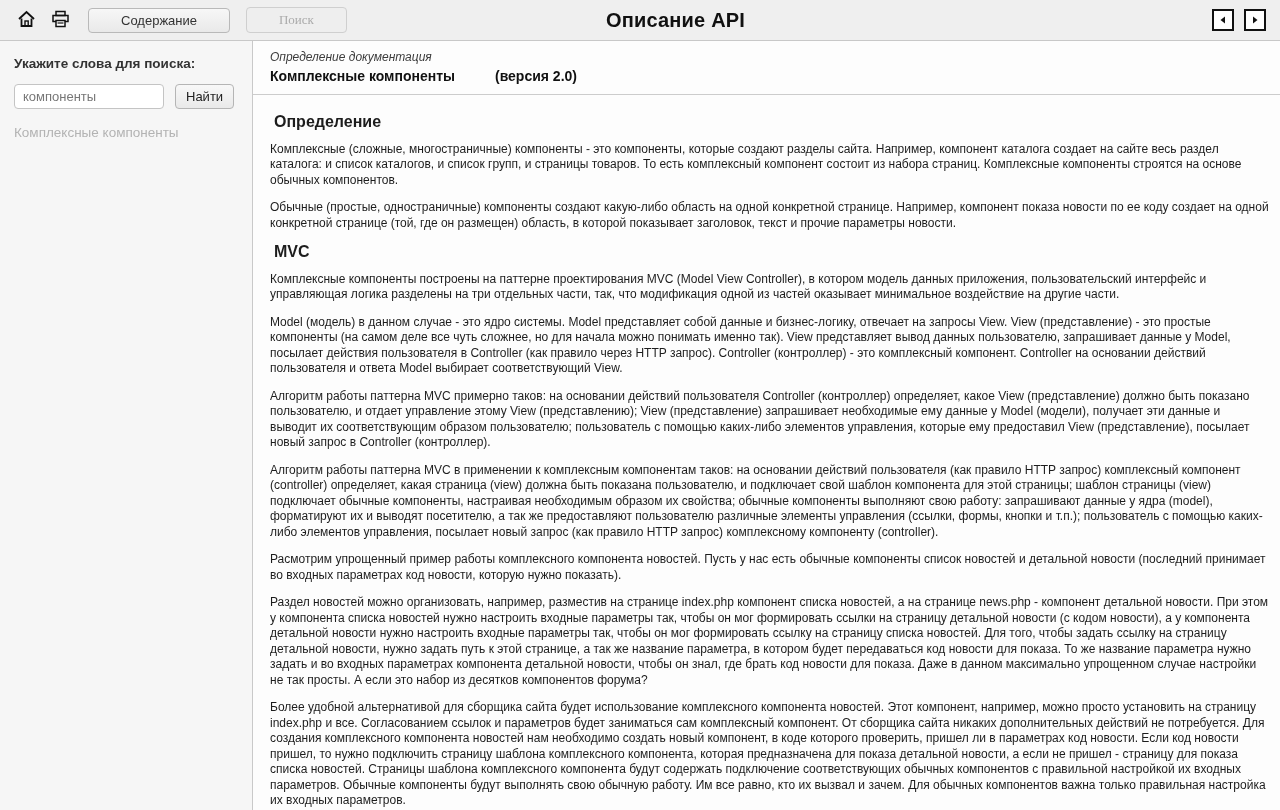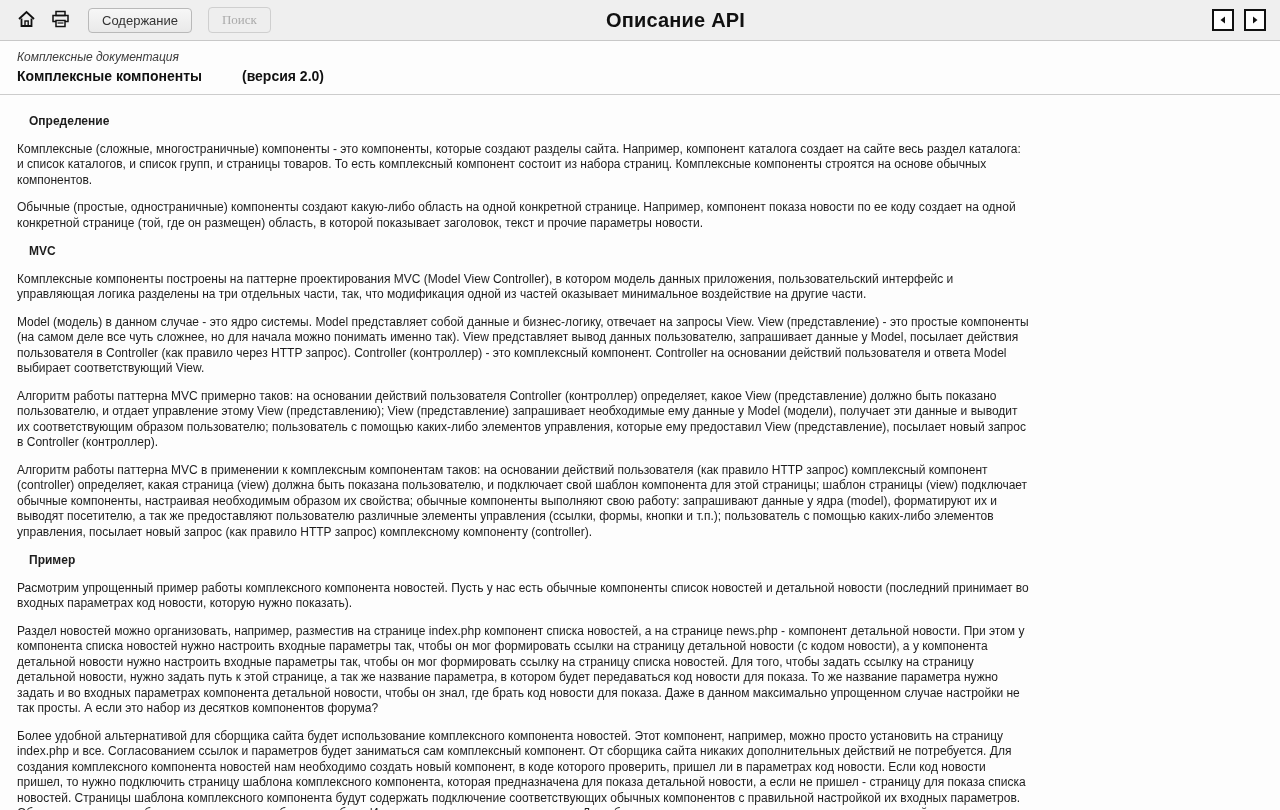--- a/index.html
+++ b/index.html
@@ -14,21 +14,21 @@
   }
   .tb-left { display:flex; align-items:center; gap:10px; z-index:2; }
   .icon-btn {
     width:24px; height:24px; display:flex; align-items:center; justify-content:center;
     background:transparent; border:none; cursor:pointer;
   }
   .tb-btn {
     font-family:inherit; font-size:13px; color:#333;
     background:linear-gradient(#f7f7f7,#e9e9e9);
     border:1px solid #b9b9b9; border-radius:4px;
-    padding:4px 13px; margin-left:6px; cursor:pointer; min-width:92px;
+    padding:4px 32px; margin-left:6px; cursor:pointer; min-width:92px;
   }
   .tb-btn:first-of-type { margin-left:44px; }
   .tb-btn[disabled] { color:#ababab; border-color:#cfcfcf; background:#eee; cursor:default; min-width:58px;font-family:Liberation Serif, serif; }
   .tb-title {
     position:absolute; left:0; right:0; top:0; bottom:0;
     display:flex; align-items:center; justify-content:center;
     font-size:20px; font-weight:bold; letter-spacing:.2px; color:#111;
     pointer-events:none; z-index:1; padding-left:71px;
   }
   .tb-right { margin-left:auto; display:flex; gap:10px; z-index:2; }
@@ -57,21 +57,21 @@
   }
   .result-link { font-size:13.5px; color:#b3b3b3; text-decoration:none; display:inline-block; cursor:pointer; }
 
   
   .content { flex:1; background:#fdfdfd; overflow:hidden; }
   .content-header { padding:9px 16px 10px 17px; border-bottom:1px solid #ccc; }
   .breadcrumb { font-size:12px; font-style:italic; color:#3c3c3c; margin-bottom:4px; }
   .doc-title-line { font-size:14px; font-weight:bold; color:#111; }
   .doc-version { margin-left:40px; }
   .content-body { padding:6px 10px 0 17px; font-size:12px; line-height:15.5px; color:#1d1d1d; }
-  .section-heading { font-weight:bold; font-size:12px; margin:13px 0 0 12px; }
+  .section-heading { font-weight:bold; font-size:16px; margin:13px 0 0 4px; }
   .content-body p { margin:12px 0 0 0; max-width:1012px; }
 </style>
 </head>
 <body>
 
 <div class="app">
 
   <header class="topbar">
     <div class="tb-left">
       <button class="icon-btn" title="">
@@ -106,39 +106,46 @@
       <button class="nav-btn">
         <span><svg width="10" height="10" viewBox="0 0 10 10">
               <polygon points="3,1.5 7.5,5 3,8.5" fill="#111"></polygon>
             </svg></span>
       </button>
     </div>
   </header>
 
   <div class="main">
 
+    <aside class="sidebar">
+      <div class="search-label">Укажите слова для поиска:</div>
+      <div class="search-row">
+        <input class="search-input" type="text" value="компоненты" style="">
+        <button class="find-btn">Найти</button>
+      </div>
+      <a class="result-link">Комплексные компоненты</a>
+    </aside>
 
     <section class="content">
       <div class="content-header">
-        <div class="breadcrumb">Комплексные документация</div>
+        <div class="breadcrumb">Определение документация</div>
         <div class="doc-title-line">
           <span>Комплексные компоненты</span><span class="doc-version">(версия 2.0)</span>
         </div>
       </div>
       <div class="content-body">
         <div id="content-sections">
             <div class="section-heading">Определение</div>
             <p>Комплексные (сложные, многостраничные) компоненты - это компоненты, которые создают разделы сайта. Например, компонент каталога создает на сайте весь раздел каталога: и список каталогов, и список групп, и страницы товаров. То есть комплексный компонент состоит из набора страниц. Комплексные компоненты строятся на основе обычных компонентов.</p>
             <p>Обычные (простые, одностраничные) компоненты создают какую-либо область на одной конкретной странице. Например, компонент показа новости по ее коду создает на одной конкретной странице (той, где он размещен) область, в которой показывает заголовок, текст и прочие параметры новости.</p>
             <div class="section-heading">MVC</div>
             <p>Комплексные компоненты построены на паттерне проектирования MVC (Model View Controller), в котором модель данных приложения, пользовательский интерфейс и управляющая логика разделены на три отдельных части, так, что модификация одной из частей оказывает минимальное воздействие на другие части.</p>
             <p>Model (модель) в данном случае - это ядро системы. Model представляет собой данные и бизнес-логику, отвечает на запросы View. View (представление) - это простые компоненты (на самом деле все чуть сложнее, но для начала можно понимать именно так). View представляет вывод данных пользователю, запрашивает данные у Model, посылает действия пользователя в Controller (как правило через HTTP запрос). Controller (контроллер) - это комплексный компонент. Controller на основании действий пользователя и ответа Model выбирает соответствующий View.</p>
             <p>Алгоритм работы паттерна MVC примерно таков: на основании действий пользователя Controller (контроллер) определяет, какое View (представление) должно быть показано пользователю, и отдает управление этому View (представлению); View (представление) запрашивает необходимые ему данные у Model (модели), получает эти данные и выводит их соответствующим образом пользователю; пользователь с помощью каких-либо элементов управления, которые ему предоставил View (представление), посылает новый запрос в Controller (контроллер).</p>
             <p>Алгоритм работы паттерна MVC в применении к комплексным компонентам таков: на основании действий пользователя (как правило HTTP запрос) комплексный компонент (controller) определяет, какая страница (view) должна быть показана пользователю, и подключает свой шаблон компонента для этой страницы; шаблон страницы (view) подключает обычные компоненты, настраивая необходимым образом их свойства; обычные компоненты выполняют свою работу: запрашивают данные у ядра (model), форматируют их и выводят посетителю, а так же предоставляют пользователю различные элементы управления (ссылки, формы, кнопки и т.п.); пользователь с помощью каких-либо элементов управления, посылает новый запрос (как правило HTTP запрос) комплексному компоненту (controller).</p>
-            <div class="section-heading">Пример</div>
             <p>Расмотрим упрощенный пример работы комплексного компонента новостей. Пусть у нас есть обычные компоненты список новостей и детальной новости (последний принимает во входных параметрах код новости, которую нужно показать).</p>
             <p>Раздел новостей можно организовать, например, разместив на странице index.php компонент списка новостей, а на странице news.php - компонент детальной новости. При этом у компонента списка новостей нужно настроить входные параметры так, чтобы он мог формировать ссылки на страницу детальной новости (с кодом новости), а у компонента детальной новости нужно настроить входные параметры так, чтобы он мог формировать ссылку на страницу списка новостей. Для того, чтобы задать ссылку на страницу детальной новости, нужно задать путь к этой странице, а так же название параметра, в котором будет передаваться код новости для показа. То же название параметра нужно задать и во входных параметрах компонента детальной новости, чтобы он знал, где брать код новости для показа. Даже в данном максимально упрощенном случае настройки не так просты. А если это набор из десятков компонентов форума?</p>
             <p>Более удобной альтернативой для сборщика сайта будет использование комплексного компонента новостей. Этот компонент, например, можно просто установить на страницу index.php и все. Согласованием ссылок и параметров будет заниматься сам комплексный компонент. От сборщика сайта никаких дополнительных действий не потребуется. Для создания комплексного компонента новостей нам необходимо создать новый компонент, в коде которого проверить, пришел ли в параметрах код новости. Если код новости пришел, то нужно подключить страницу шаблона комплексного компонента, которая предназначена для показа детальной новости, а если не пришел - страницу для показа списка новостей. Страницы шаблона комплексного компонента будут содержать подключение соответствующих обычных компонентов с правильной настройкой их входных параметров. Обычные компоненты будут выполнять свою обычную работу. Им все равно, кто их вызвал и зачем. Для обычных компонентов важна только правильная настройка их входных параметров.</p>
           </div>
 
       </div>
     </section>
 
   </div>
 </div>

